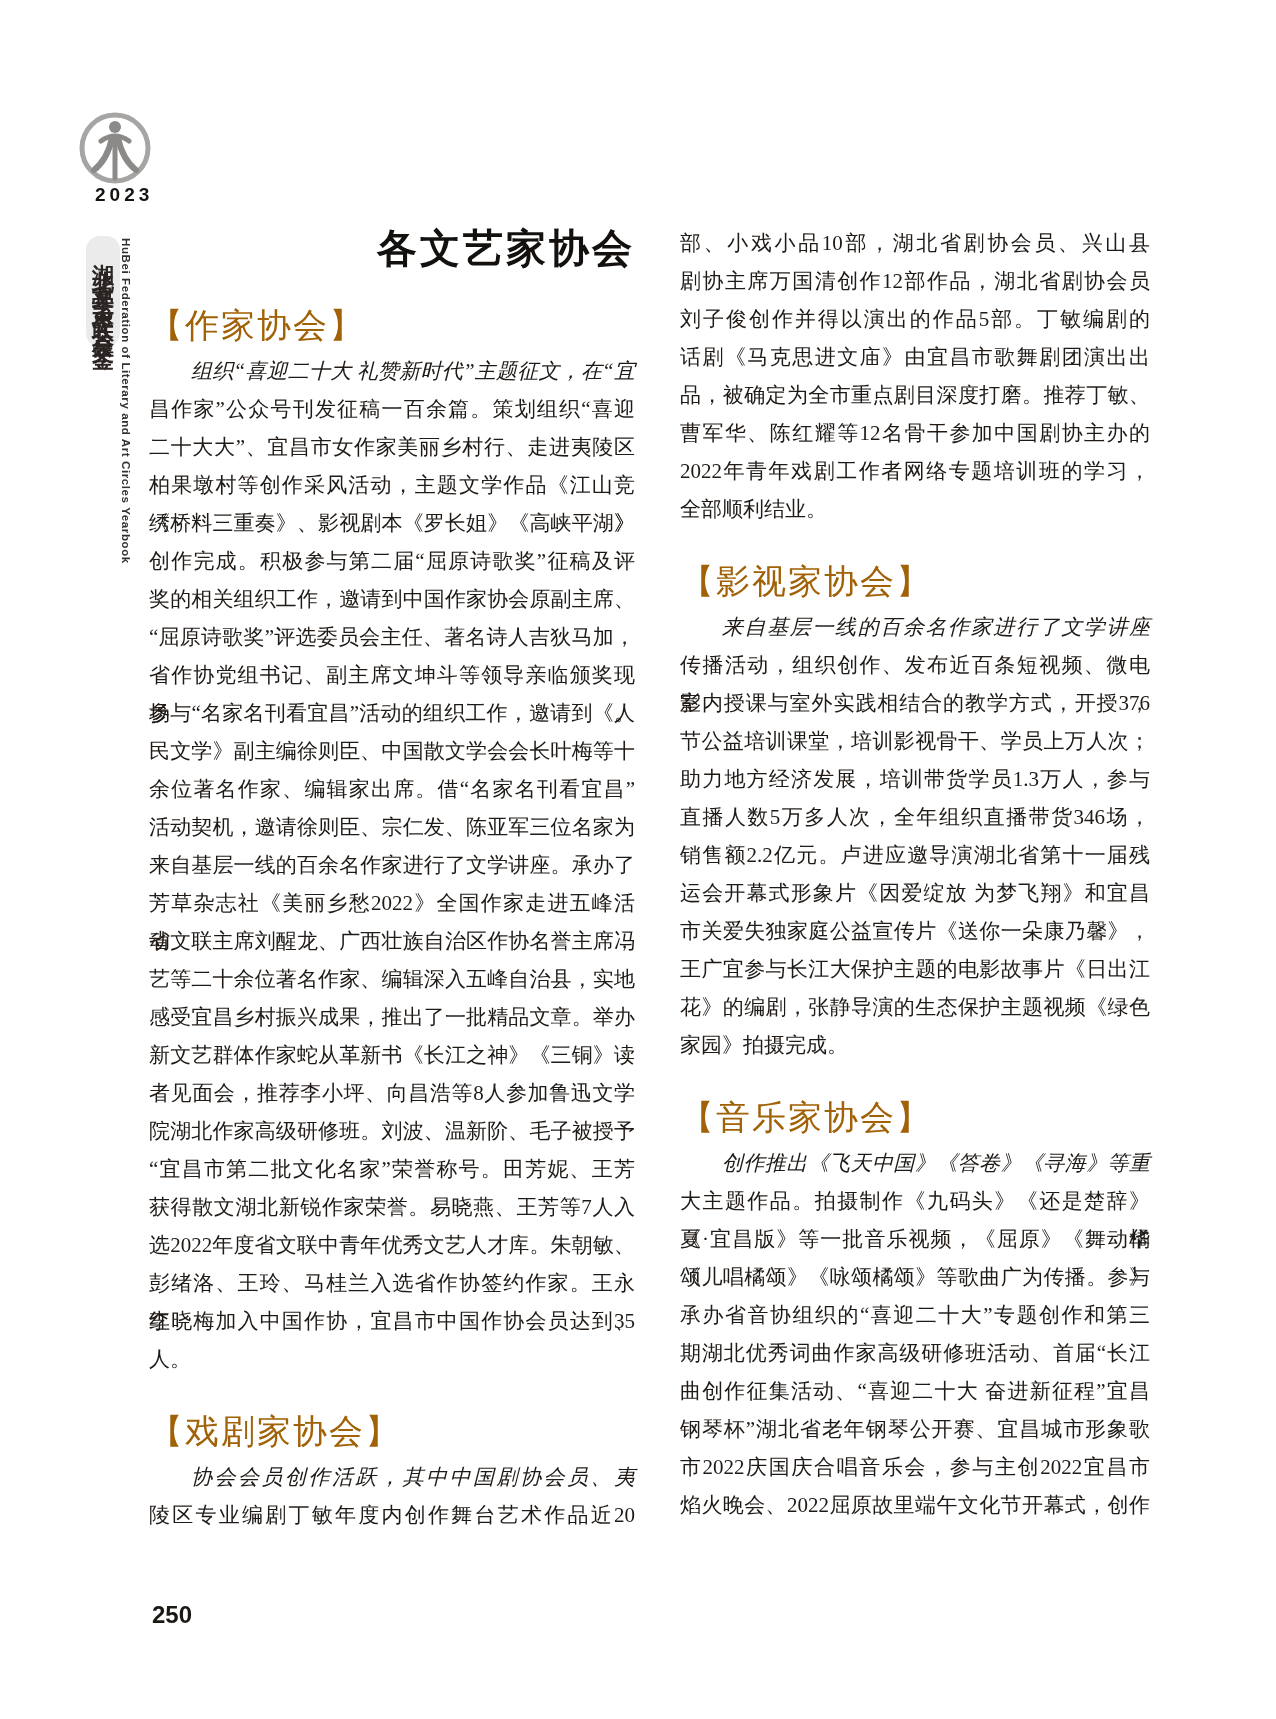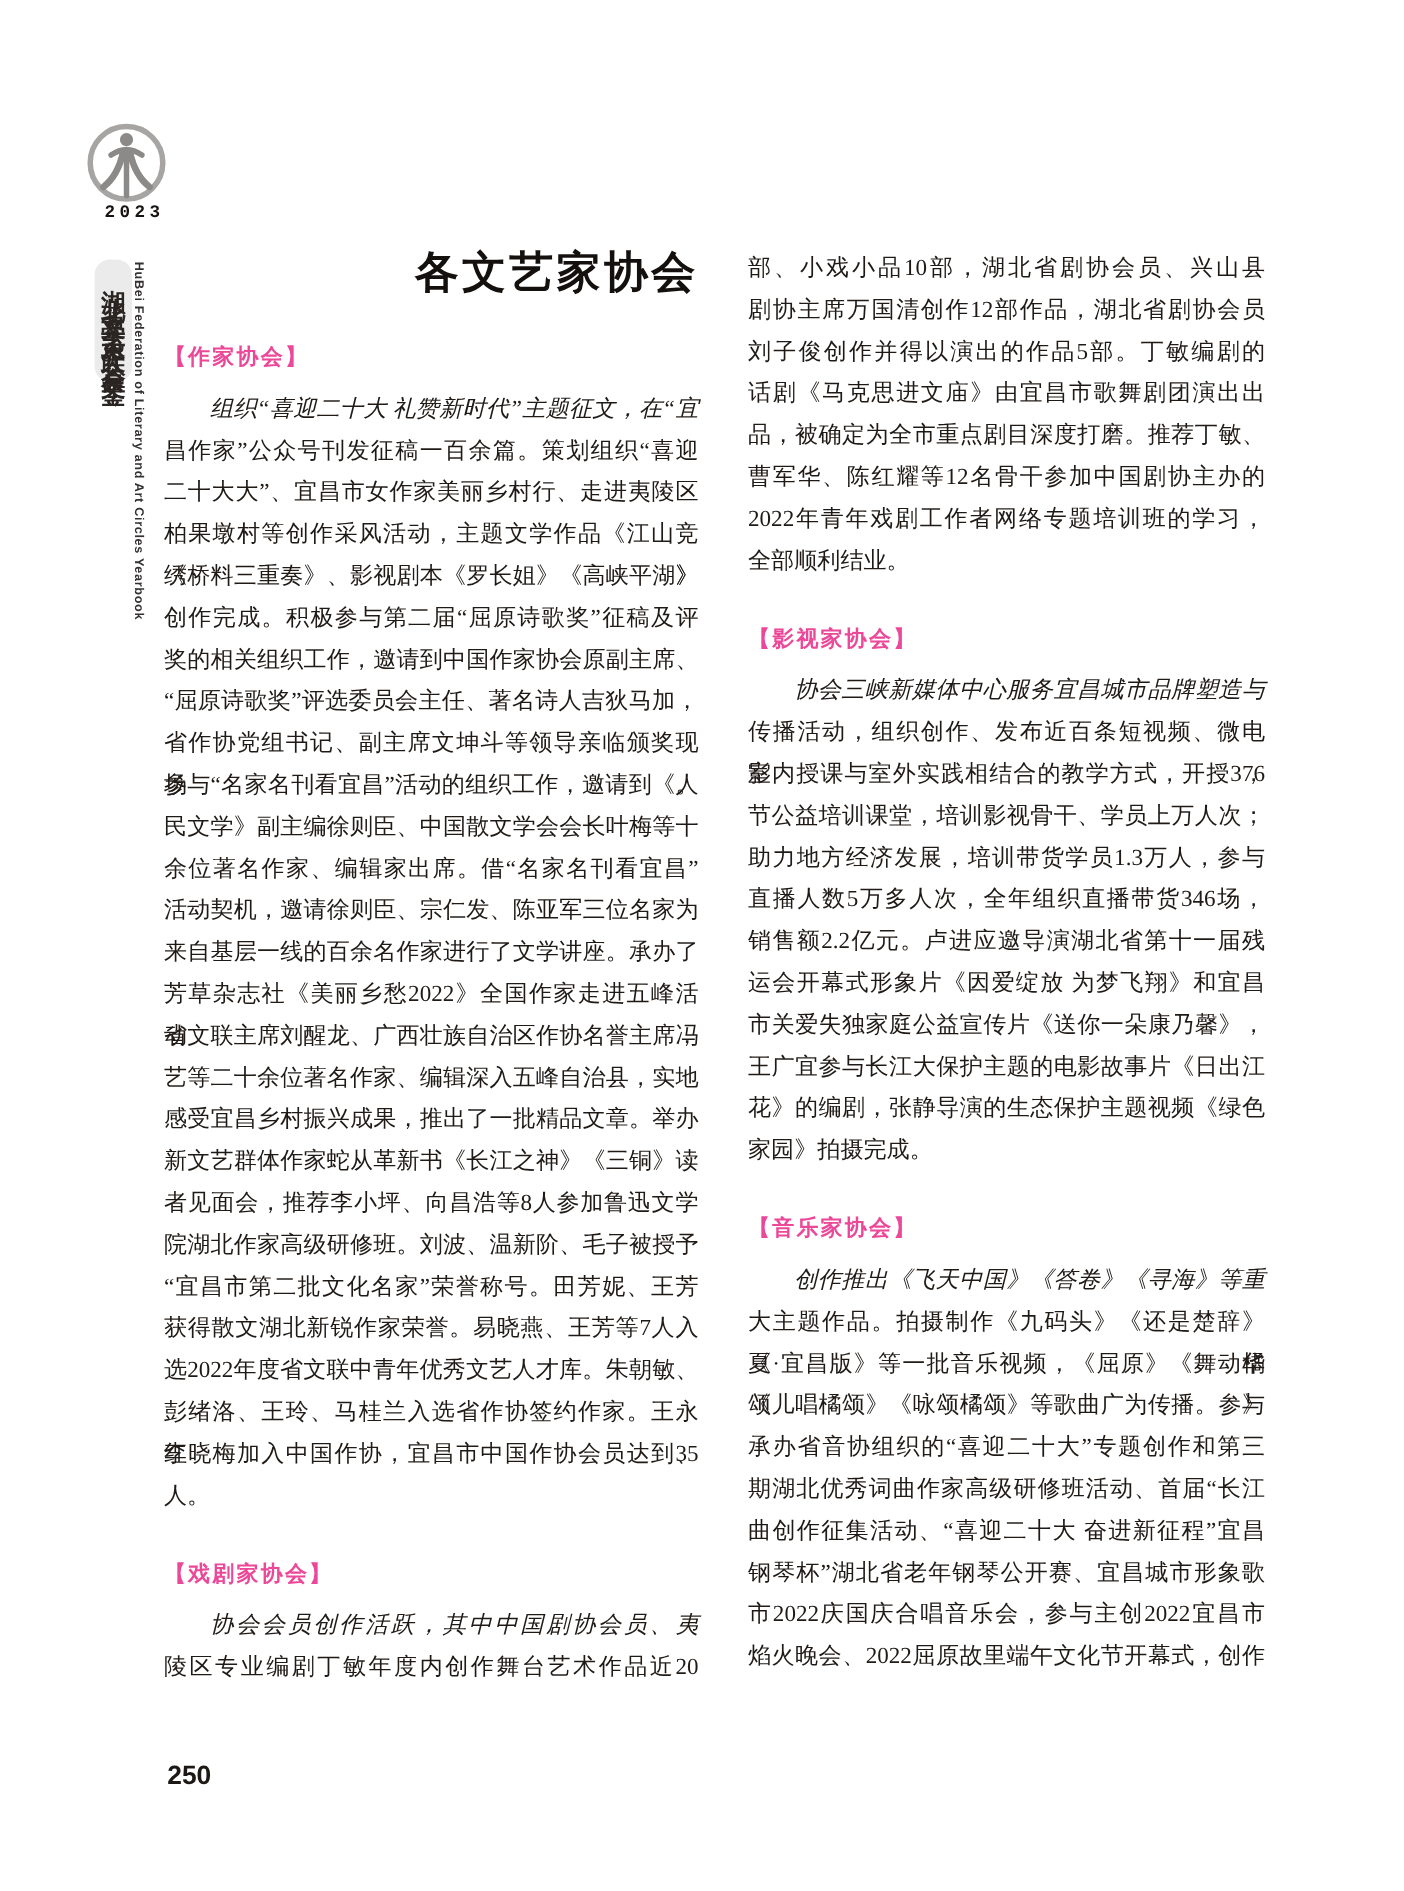--- a/index.html
+++ b/index.html
@@ -7,22 +7,22 @@
     width:1276px;height:1719px;position:relative;background:#ffffff;
     font-family:"Liberation Serif","DejaVu Serif",serif;color:#1f1a16;
     overflow:hidden;
   }
   .page{position:absolute;inset:0;}
 
   
   .logo{position:absolute;left:74px;top:110px;width:82px;height:80px;}
   .year{
     position:absolute;left:95px;top:184px;
-    font-family:Liberation Mono, monospace;
-    font-weight:bold;font-size:16px;letter-spacing:4px;color:#171311;
+    font-family:Liberation Sans, sans-serif;
+    font-weight:bold;font-size:19px;letter-spacing:4px;color:#171311;
   }
 
   
   .sidebar-cn{
     position:absolute;left:86px;top:236px;
     writing-mode:vertical-rl;text-orientation:upright;
     font-family:"Liberation Sans","DejaVu Sans",sans-serif;
     font-weight:bold;font-size:22px;letter-spacing:7px;color:#2a2522;
     background:#ebebeb;border-radius:14px;padding:10px 2px;
   }
@@ -38,22 +38,22 @@
   .col-left{left:149px;width:486px;}
   .col-right{left:680px;width:470px;}
 
   .doc-title{
     font-family:"Liberation Sans","DejaVu Sans",sans-serif;
     font-weight:bold;font-size:40px;line-height:48px;letter-spacing:3px;
     text-align:right;color:#14100e;margin:0 0 10px 0;
   }
   .sec-heading{
     font-family:"Liberation Sans","DejaVu Sans",sans-serif;
-    font-weight:bold;font-size:20px;line-height:34px;letter-spacing:2px;
-    color:#ec4899;margin:36px 0 10px 0;
+    font-weight:normal;font-size:34px;line-height:34px;letter-spacing:2px;
+    color:#a16207;margin:36px 0 10px 0;
   }
   .col > .sec-heading:first-child{margin-top:0;}
   .para{margin:0;}
   .line{
     font-size:21px;line-height:38px;height:38px;
     text-align:justify;text-align-last:justify;
     color:#1f1a16;
   }
   .line.no-j{text-align-last:left;}
   .line.indent{text-indent:2em;font-style:italic;}
@@ -127,21 +127,21 @@
         <div class="line">剧协主席万国清创作12部作品，湖北省剧协会员</div>
         <div class="line">刘子俊创作并得以演出的作品5部。丁敏编剧的</div>
         <div class="line">话剧《马克思进文庙》由宜昌市歌舞剧团演出出</div>
         <div class="line">品，被确定为全市重点剧目深度打磨。推荐丁敏、</div>
         <div class="line">曹军华、陈红耀等12名骨干参加中国剧协主办的</div>
         <div class="line">2022年青年戏剧工作者网络专题培训班的学习，</div>
         <div class="line no-j">全部顺利结业。</div>
       </div>
       <div class="sec-heading">【影视家协会】</div>
       <div class="para">
-        <div class="line indent">协会三峡新媒体中心服务宜昌城市品牌塑造与</div>
+        <div class="line indent">来自基层一线的百余名作家进行了文学讲座</div>
         <div class="line">传播活动，组织创作、发布近百条短视频、微电影，</div>
         <div class="line">室内授课与室外实践相结合的教学方式，开授376</div>
         <div class="line">节公益培训课堂，培训影视骨干、学员上万人次；</div>
         <div class="line">助力地方经济发展，培训带货学员1.3万人，参与</div>
         <div class="line">直播人数5万多人次，全年组织直播带货346场，</div>
         <div class="line">销售额2.2亿元。卢进应邀导演湖北省第十一届残</div>
         <div class="line">运会开幕式形象片《因爱绽放 为梦飞翔》和宜昌</div>
         <div class="line">市关爱失独家庭公益宣传片《送你一朵康乃馨》，</div>
         <div class="line">王广宜参与长江大保护主题的电影故事片《日出江</div>
         <div class="line">花》的编剧，张静导演的生态保护主题视频《绿色</div>

